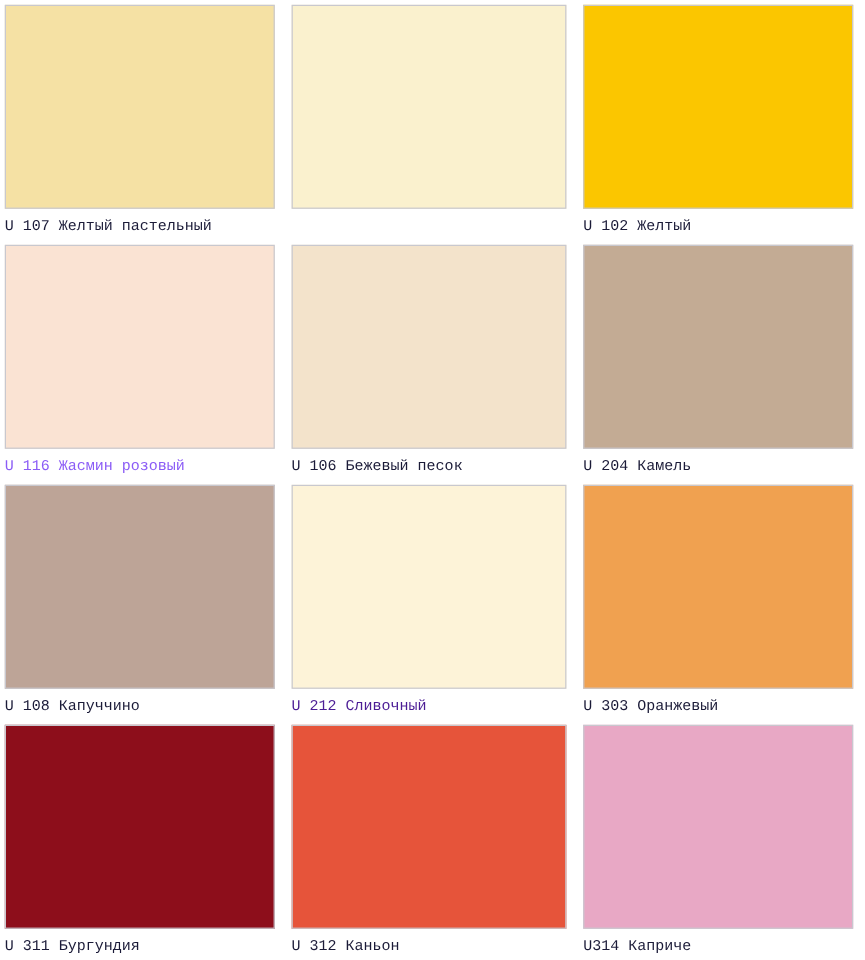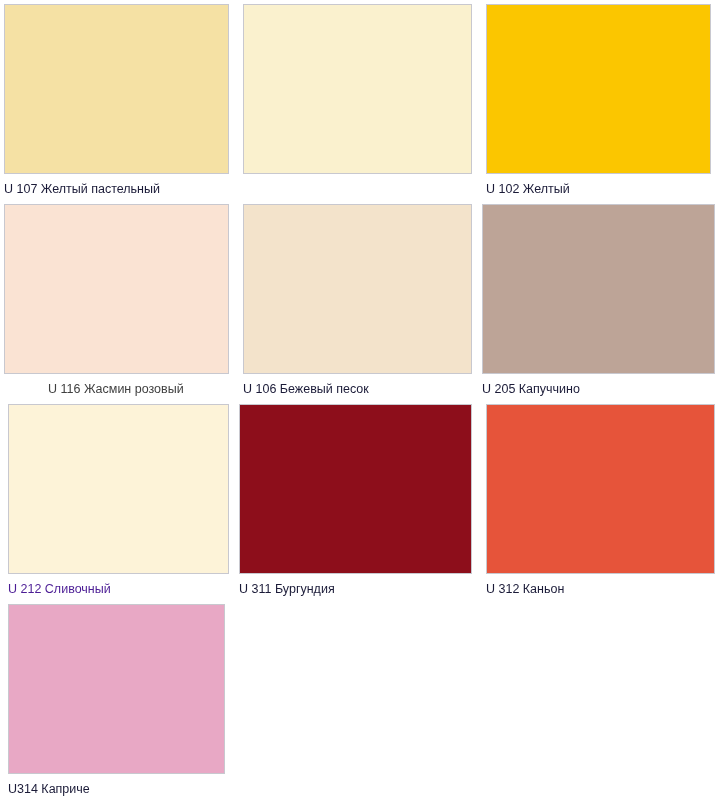--- a/index.html
+++ b/index.html
@@ -21,20 +21,21 @@
     width: 721px;
     height: 800px;
     box-sizing: border-box;
   }
   .swatch-cell {
     box-sizing: border-box;
     padding: 4px 4px 0 4px;
     display: flex;
     flex-direction: column;
     overflow: hidden;
+    font-family: Liberation Mono, monospace;
   }
   .swatch-cell.col-1 { padding-left: 4px; padding-right: 6px; }
   .swatch-cell.col-2 { padding-left: 8px; padding-right: 6px; }
   .swatch-cell.col-3 { padding-left: 8px; padding-right: 10px; }
 
   .swatch-chip {
     flex: 0 0 auto;
     height: 170px;
     border: 1px solid #c8c8cf;
     box-sizing: border-box;
@@ -66,39 +67,47 @@
     <div class="swatch-chip" style="background-color:#faf1ce;border-color:#c8c8cf;"></div>
   </div>
 
   <div class="swatch-cell col-3">
     <div class="swatch-chip" style="background-color:#fbc600;border-color:#c8c8cf;"></div>
     <div class="swatch-label" style="color: rgb(27, 27, 56);">U 102 Желтый</div>
   </div>
 
   <div class="swatch-cell col-1">
     <div class="swatch-chip" style="background-color:#fae3d3;border-color:#c8c8cf;"></div>
-    <div class="swatch-label" style="color: #404040; margin-left: 44px;">U 116 Жасмин розовый</div>
+    <div class="swatch-label" style="color: #8b5cf6;">U 116 Жасмин розовый</div>
   </div>
 
   <div class="swatch-cell col-2">
     <div class="swatch-chip" style="background-color:#f3e3cb;border-color:#c8c8cf;"></div>
     <div class="swatch-label" style="color: rgb(27, 27, 56);">U 106 Бежевый песок</div>
   </div>
 
+  <div class="swatch-cell col-3">
+    <div class="swatch-chip" style="background-color:#c3ab94;border-color:#c8c8cf;"></div>
+    <div class="swatch-label" style="color: rgb(27, 27, 56);">U 204 Камель</div>
+  </div>
 
   <div class="swatch-cell col-1">
     <div class="swatch-chip" style="background-color:#bda497;border-color:#c8c8cf;"></div>
-    <div class="swatch-label" style="color: rgb(27, 27, 56);">U 205 Капуччино</div>
+    <div class="swatch-label" style="color: rgb(27, 27, 56);">U 108 Капуччино</div>
   </div>
 
   <div class="swatch-cell col-2">
     <div class="swatch-chip" style="background-color:#fdf3d8;border-color:#c8c8cf;"></div>
     <div class="swatch-label" style="color: #4c1d95;">U 212 Сливочный</div>
   </div>
 
+  <div class="swatch-cell col-3">
+    <div class="swatch-chip" style="background-color:#f0a150;border-color:#c8c8cf;"></div>
+    <div class="swatch-label" style="color: rgb(27, 27, 56);">U 303 Оранжевый</div>
+  </div>
 
   <div class="swatch-cell col-1">
     <div class="swatch-chip" style="background-color:#8d0e1b;border-color:#c8c8cf;"></div>
     <div class="swatch-label" style="color: rgb(27, 27, 56);">U 311 Бургундия</div>
   </div>
 
   <div class="swatch-cell col-2">
     <div class="swatch-chip" style="background-color:#e6543a;border-color:#c8c8cf;"></div>
     <div class="swatch-label" style="color: rgb(27, 27, 56);">U 312 Каньон</div>
   </div>

